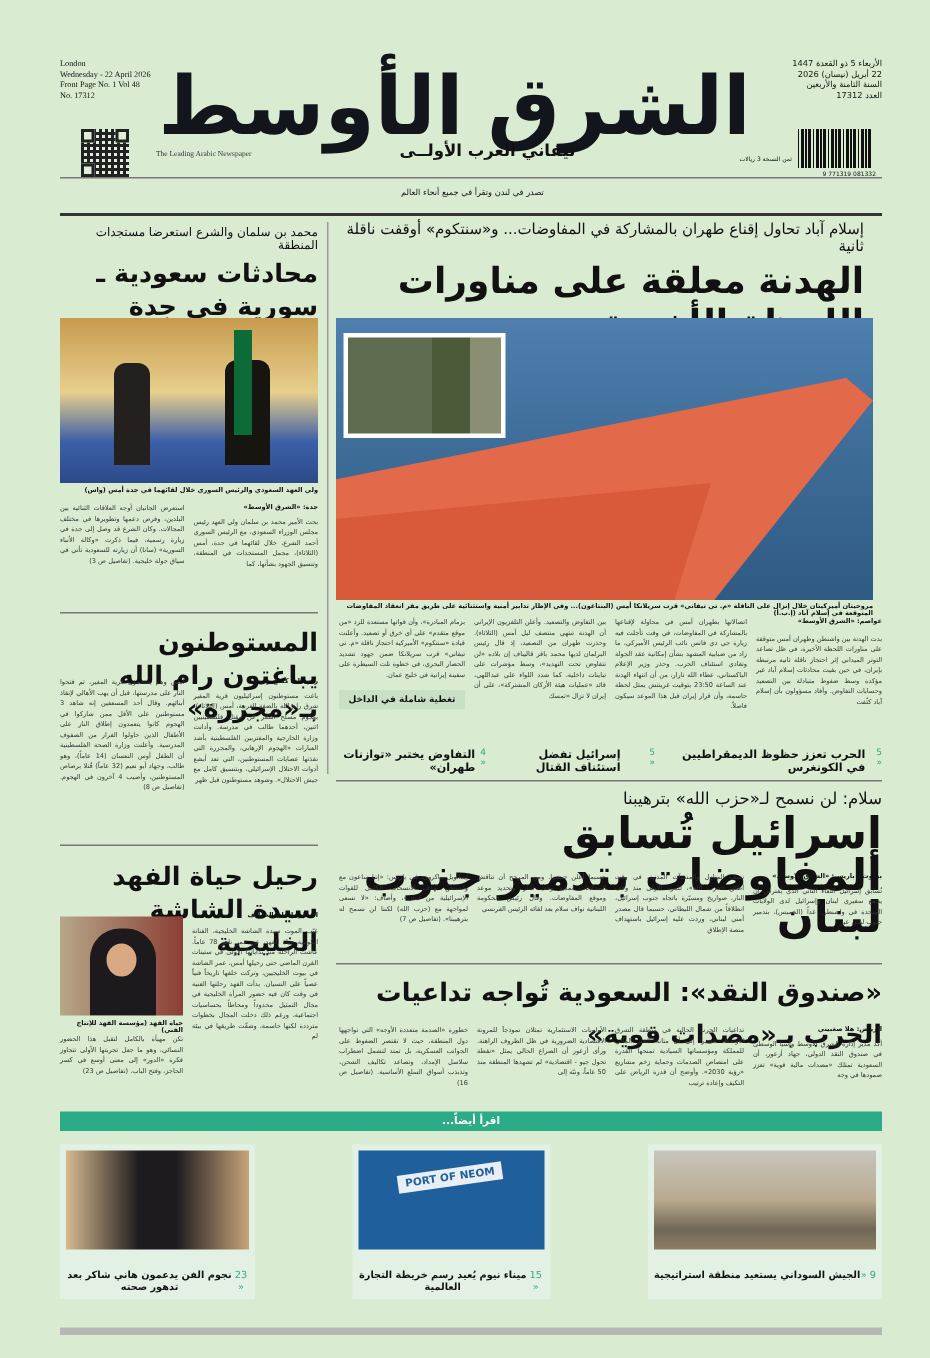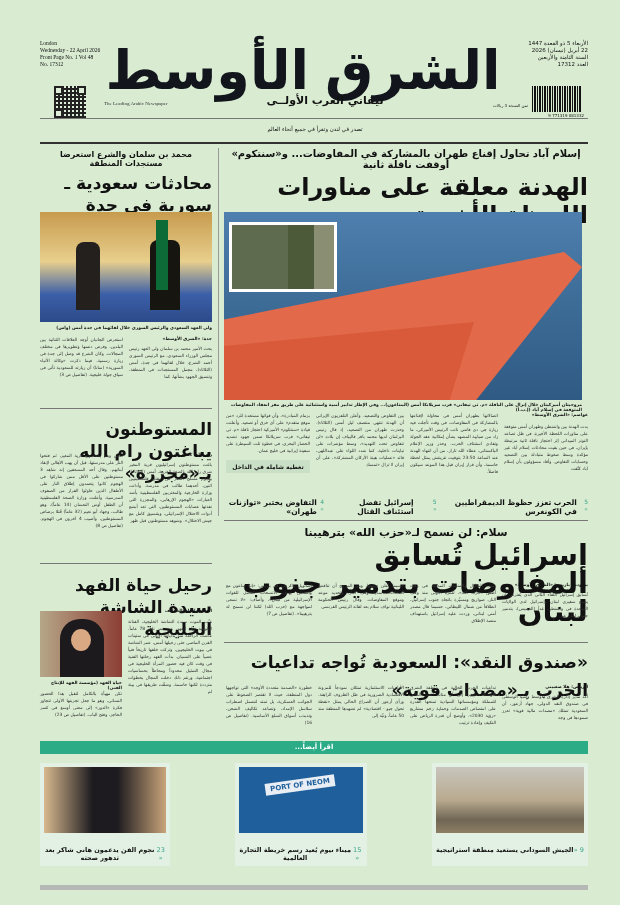--- a/index.html
+++ b/index.html
@@ -14,21 +14,21 @@
 .logo{left:66px;top:42px;width:394px;height:58px;display:flex;align-items:center;justify-content:center;gap:8px}
 .logo-text{font-family:"DejaVu Sans",sans-serif;font-weight:900;font-size:54px;color:#12161c;letter-spacing:-2px;line-height:58px}
 .globe{width:46px;height:46px;border-radius:50%;background:repeating-linear-gradient(0deg,#12161c 0 3px,#d9ecd2 3px 5px)}
 .subtitle{left:190px;top:94px;width:190px;text-align:center;font-size:11px;font-weight:bold}
 .masthead-right{right:0;top:40px;width:80px;text-align:right;font-size:5.5px;line-height:7px;direction:rtl}
 .barcode{right:6px;top:86px;width:50px;height:26px;background:repeating-linear-gradient(90deg,#111 0 1px,#d9ecd2 1px 2px,#111 2px 4px,#d9ecd2 4px 5px)}
 .price{right:60px;top:103px;font-size:4px;direction:rtl}
 .bcnum{right:4px;top:113px;font-size:4px}
 .rule{left:0;width:548px;height:1px;background:#777}
 .dateline{left:150px;top:126px;width:250px;text-align:center;font-size:5.5px;direction:rtl}
-.kicker{font-size:10px;font-weight:bold;direction:rtl;text-align:center;color:#111}
+.kicker{font-size:10px;font-weight:normal;direction:rtl;text-align:right;color:#111}
 .head-xl{font-size:24px;font-weight:900;direction:rtl;text-align:right;letter-spacing:-0.5px;line-height:28px}
 .head-l{font-size:17px;font-weight:900;direction:rtl;text-align:right;line-height:22px}
 .col-text{font-size:4.4px;line-height:7px;direction:rtl;text-align:justify;color:#333}
 .cap{font-size:4.4px;direction:rtl;text-align:right;font-weight:bold}
 .byline{font-size:4.4px;direction:rtl;text-align:right;font-weight:bold}
 .vdiv{width:1px;background:#999}
 .img{overflow:hidden}
 .teaser{height:14px;display:flex;flex-direction:row-reverse;align-items:center;gap:6px;font-size:7.5px;font-weight:900;direction:rtl}
 .teaser .n{color:#3aa48a;font-weight:normal;font-size:6px}
 .greenbar{background:#2bac87;color:#fff;font-size:7px;font-weight:bold;direction:rtl;padding:2px 4px;height:13px;text-align:center}
@@ -71,21 +71,21 @@
     <div>العدد 17312</div>
   </div>
   <div class="abs barcode"></div>
   <div class="abs price">ثمن النسخة 3 ريالات</div>
   <div class="abs bcnum">9 771319 081332</div>
 
   <div class="abs rule" style="top:118px"></div>
   <div class="abs dateline">تصدر في لندن وتقرأ في جميع أنحاء العالم</div>
   <div class="abs rule" style="top:142px;height:1.5px;background:#333"></div>
 
-  <div class="abs" style="left:184px;top:148px;width:364px">
+  <div class="abs" style="left:172px;top:148px;width:364px">
     <div class="kicker">إسلام آباد تحاول إقناع طهران بالمشاركة في المفاوضات... و«سنتكوم» أوقفت ناقلة ثانية</div>
     <div class="head-xl" style="margin-top:3px">الهدنة معلقة على مناورات اللحظة الأخيرة</div>
   </div>
 
   <div class="abs img" style="left:184px;top:212px;width:358px;height:188px;background:linear-gradient(180deg,#4f7fae 0%,#3f6f9a 40%,#2f5a84 100%)">
     <div style="position:absolute;left:0;top:40px;width:358px;height:150px;background:#e26a4a;clip-path:polygon(0 45%,95% 0,100% 10%,70% 100%,0 100%)"></div>
     <div style="position:absolute;left:0;top:110px;width:250px;height:80px;background:#d85a3a;clip-path:polygon(0 30%,100% 0,90% 100%,0 100%)"></div>
     <div style="position:absolute;left:5px;top:10px;width:108px;height:70px;background:#fff;padding:3px">
       <div style="width:100%;height:100%;background:linear-gradient(90deg,#5f6b4e 0 55%,#4d5a3a 55% 80%,#8a8e73 80%)"></div>
     </div>

